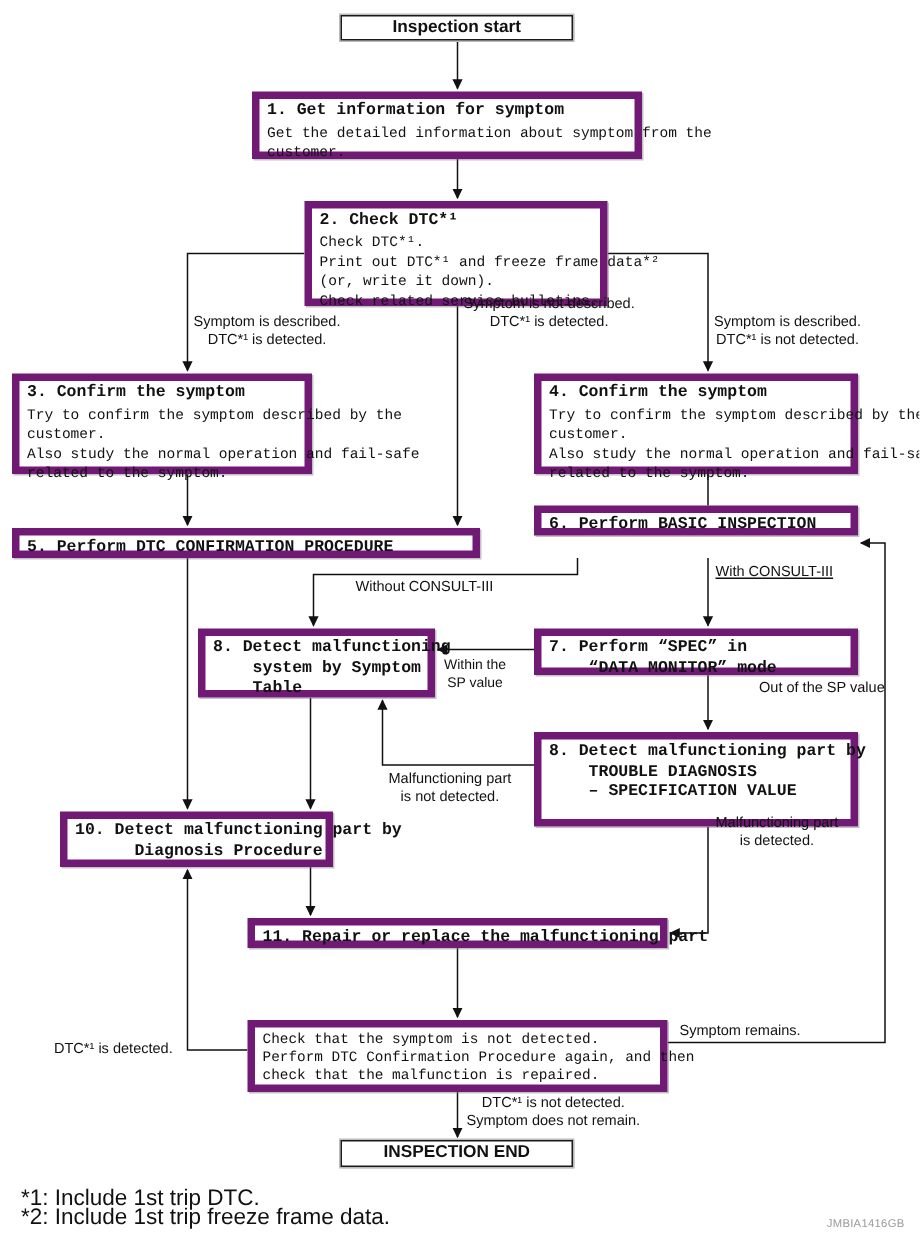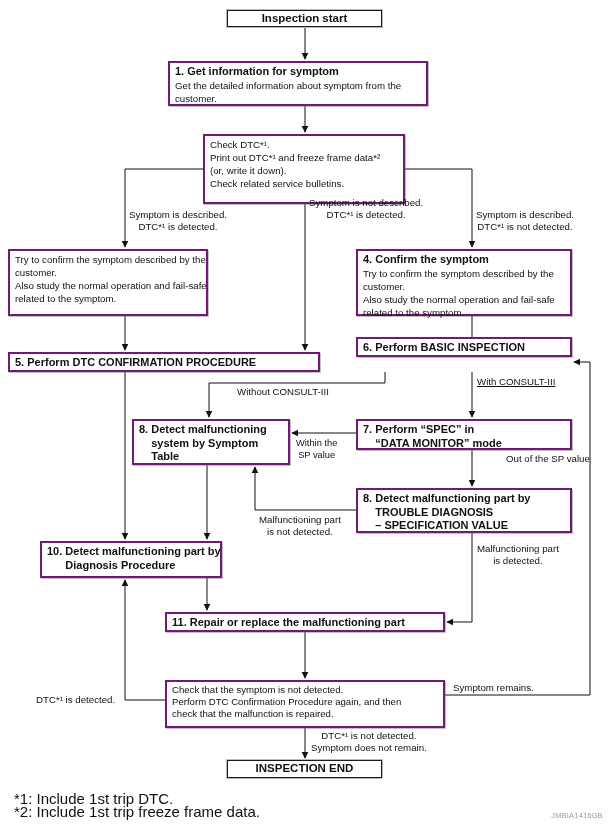--- a/index.html
+++ b/index.html
@@ -3,23 +3,23 @@
 <meta charset="utf-8">
 <style>
   html,body{margin:0;padding:0;background:#fff;}
   #canvas{
     position:relative;width:613px;height:830px;background:#ffffff;
     font-family:"Liberation Sans","DejaVu Sans",sans-serif;color:#111;
     overflow:hidden;
   }
   svg.wires{position:absolute;left:0;top:0;width:613px;height:830px;}
   .box{
-    position:absolute;border:2px solid #701a75;background:#fff;
+    position:absolute;border:5px solid #701a75;background:#fff;
     box-shadow:1px 1px 0 rgba(120,120,120,.45);
-    padding:2px 5px;box-sizing:border-box;
+    padding:2px 5px;box-sizing:border-box;font-family:Liberation Mono, monospace;
   }
   .box .t{font-weight:bold;font-size:11px;line-height:13.5px;white-space:pre;}
   .box .b{font-size:9.7px;line-height:13px;white-space:pre;}
   .terminal{
     position:absolute;border:1px solid #1a1a1a;background:#fff;
     box-shadow:0 0 0 1px #bbb,1px 1px 0 rgba(120,120,120,.4);
     text-align:center;font-weight:bold;font-size:11.5px;
     box-sizing:border-box;padding-top:1px;
   }
   .lbl{position:absolute;font-size:9.7px;line-height:12.3px;white-space:pre;text-align:center;}
@@ -69,27 +69,29 @@
 
   <div class="terminal" style="left:227px;top:760px;width:155px;height:18px;">INSPECTION END</div>
 
   <div class="box" style="left:168px;top:61px;width:260px;height:45px;">
     <div class="t">1. Get information for symptom</div>
     <div class="b">Get the detailed information about symptom from the
 customer.</div>
   </div>
 
   <div class="box" style="left:203px;top:134px;width:202px;height:70px;">
+    <div class="t">2. Check DTC*¹</div>
     <div class="b">Check DTC*¹.
 Print out DTC*¹ and freeze frame data*²
 (or, write it down).
 Check related service bulletins.</div>
   </div>
 
   <div class="box" style="left:8px;top:249px;width:200px;height:67px;">
+    <div class="t">3. Confirm the symptom</div>
     <div class="b">Try to confirm the symptom described by the
 customer.
 Also study the normal operation and fail-safe
 related to the symptom.</div>
   </div>
 
   <div class="box" style="left:356px;top:249px;width:216px;height:67px;">
     <div class="t">4. Confirm the symptom</div>
     <div class="b">Try to confirm the symptom described by the
 customer.
@@ -103,21 +105,21 @@
 
   <div class="box tight" style="left:356px;top:337px;width:216px;height:20px;">
     <div class="t">6. Perform BASIC INSPECTION</div>
   </div>
 
   <div class="box" style="left:356px;top:419px;width:216px;height:31px;">
     <div class="t">7. Perform “SPEC” in
     “DATA MONITOR” mode</div>
   </div>
 
-  <div class="box" style="left:356px;top:488px;width:216px;height:45px;">
+  <div class="box" style="left:356px;top:488px;width:216px;height:63px;">
     <div class="t">8. Detect malfunctioning part by
     TROUBLE DIAGNOSIS
     – SPECIFICATION VALUE</div>
   </div>
 
   <div class="box" style="left:132px;top:419px;width:158px;height:46px;">
     <div class="t">8. Detect malfunctioning
     system by Symptom
     Table</div>
   </div>

